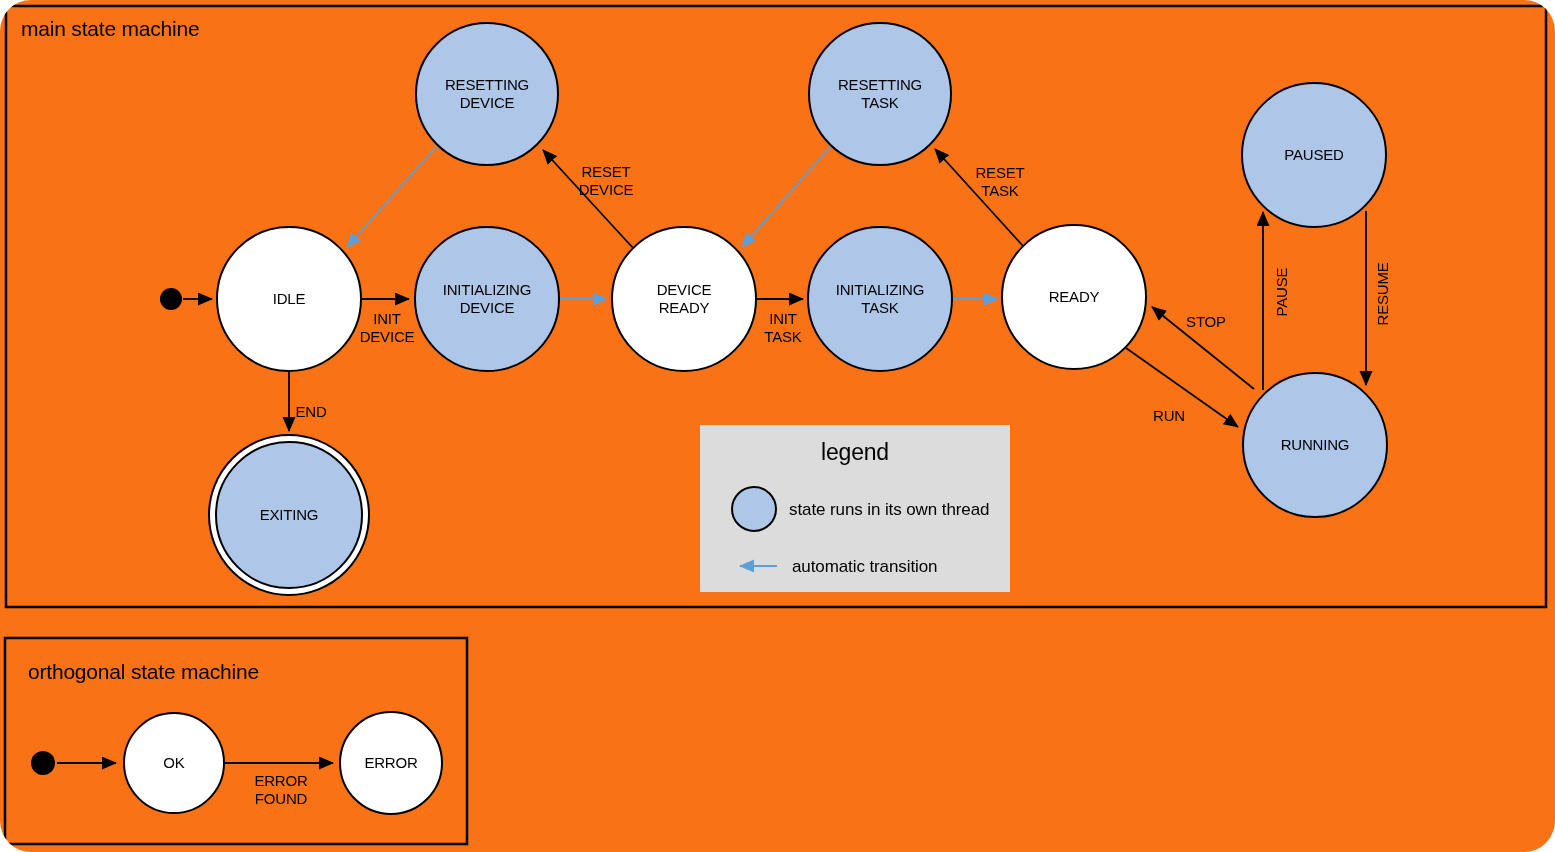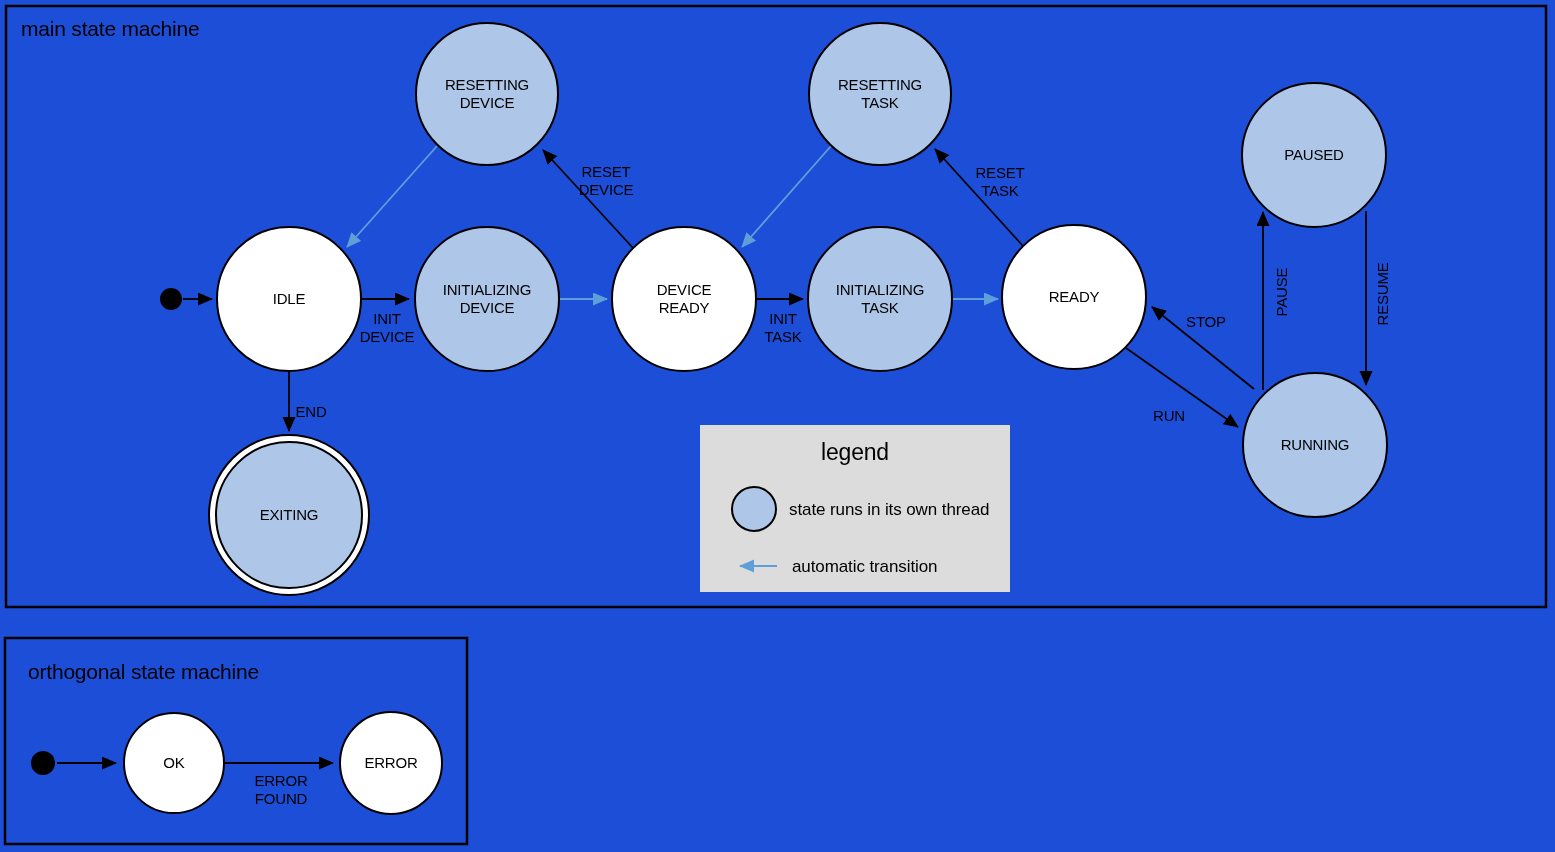--- a/index.html
+++ b/index.html
@@ -1,16 +1,16 @@
 <!DOCTYPE html>
 <html><head>
 <meta charset="utf-8">
 <style>
   html,body{margin:0;padding:0;background:#fff;}
-  #canvas{position:relative;width:1555px;height:852px;background:#1d4ed8;overflow:hidden;}
+  #canvas{position:relative;width:1555px;height:852px;background:#f97316;overflow:hidden;border-radius:31px;}
   svg{display:block;}
   text{font-family:"Liberation Sans",sans-serif;fill:#000;letter-spacing:-0.2px;}
   .box-title{font-size:21px;}
   .state-circle{fill:#fff;stroke:#000;stroke-width:2;}
   .state-circle.threaded{fill:#aec6e8;}
   .state-label{font-size:15px;text-anchor:middle;}
   .tlabel{font-size:15px;text-anchor:middle;}
   .edge{stroke:#000;stroke-width:1.8;fill:none;marker-end:url(#arrow-black);}
   .edge.auto{stroke:#5f9fd9;marker-end:url(#arrow-blue);}
   .outer-box{fill:none;stroke:#000;stroke-width:2.5;}

